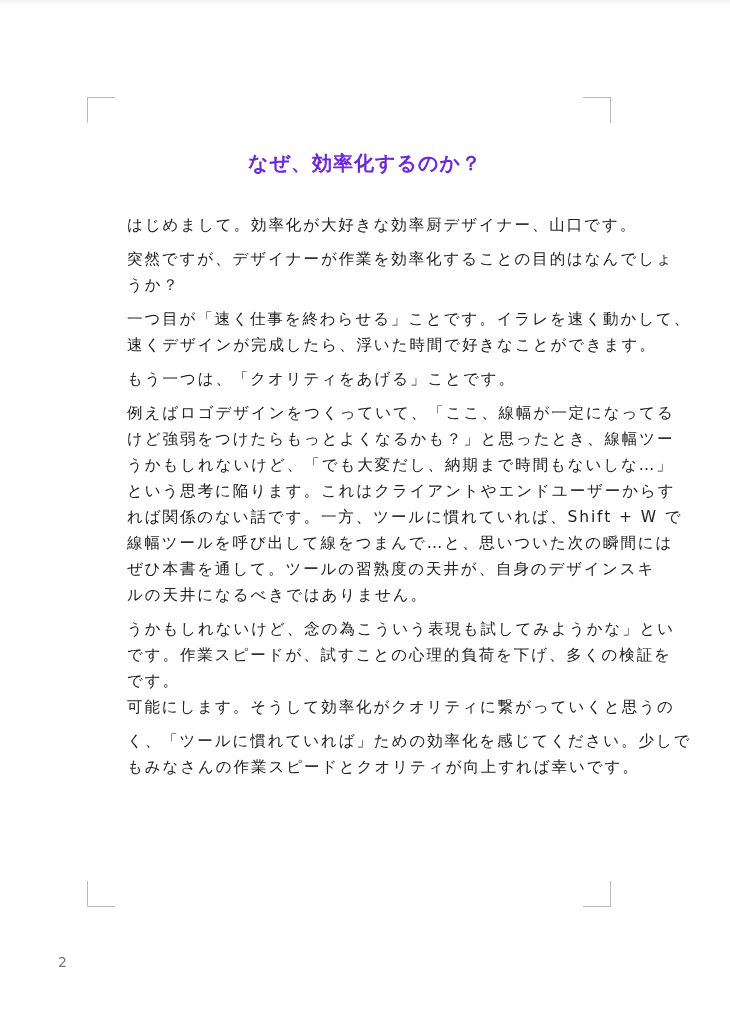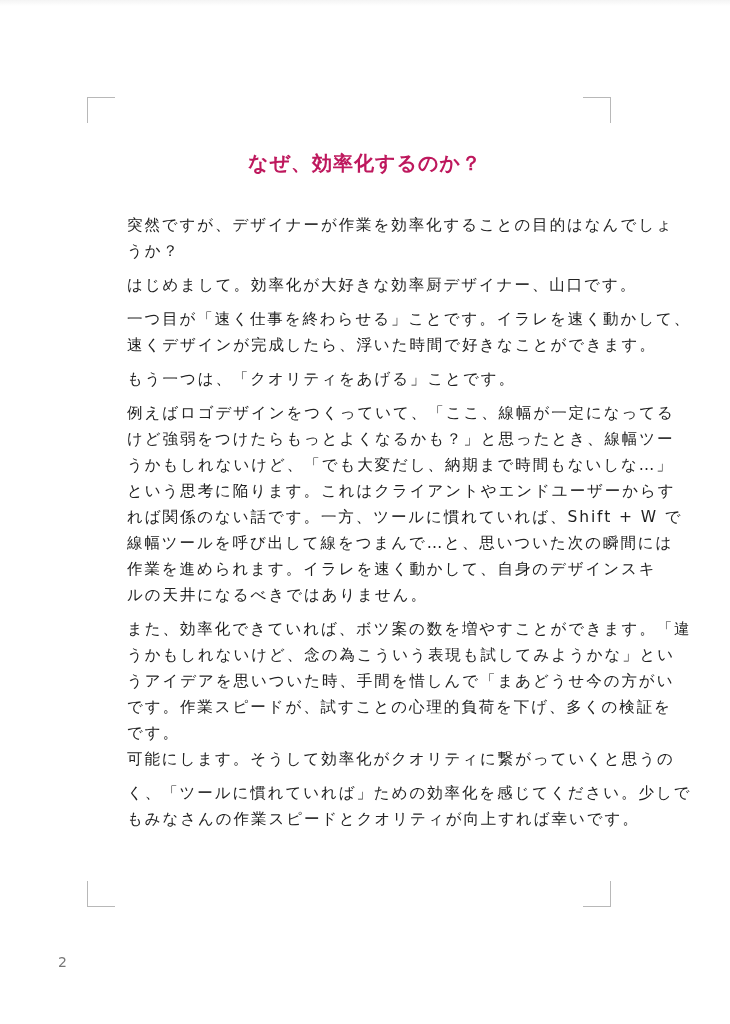--- a/index.html
+++ b/index.html
@@ -9,21 +9,21 @@
   }
   .top-edge { position: absolute; left: 0; top: 0; width: 730px; height: 6px;
     background: linear-gradient(#f4f4f4, #ffffff); }
   .crop { position: absolute; border-color: #b8b8b8; border-style: solid; border-width: 0; width: 27px; height: 25px; }
   .crop.tl { left: 87px; top: 97px; border-top-width: 1.5px; border-left-width: 1.5px; }
   .crop.tr { left: 583px; top: 97px; border-top-width: 1.5px; border-right-width: 1.5px; }
   .crop.bl { left: 87px; top: 881px; border-bottom-width: 1.5px; border-left-width: 1.5px; }
   .crop.br { left: 583px; top: 881px; border-bottom-width: 1.5px; border-right-width: 1.5px; }
   .title {
     position: absolute; left: 0; width: 730px; top: 150px; text-align: center;
-    font-size: 20px; font-weight: bold; letter-spacing: 1px; color: #be185d;
+    font-size: 20px; font-weight: bold; letter-spacing: 1px; color: #6d28d9;
   }
   .body { position: absolute; left: 127px; top: 212px; width: 460px; }
   .para { margin: 0 0 8px 0; }
   .line {
     display: block; height: 26px; line-height: 26px; font-size: 15.5px; white-space: nowrap;
     letter-spacing: 1.9px;
   }
   .page-number { position: absolute; left: 58px; top: 954px; font-size: 14px; color: #777777; }
 </style>
 </head>
@@ -33,47 +33,45 @@
 
 <div class="crop tl"></div>
 <div class="crop tr"></div>
 <div class="crop bl"></div>
 <div class="crop br"></div>
 
 <h1 class="title" style="margin:0;">なぜ、効率化するのか？</h1>
 
 <div class="body">
   <p class="para">
+    <span class="line">はじめまして。効率化が大好きな効率厨デザイナー、山口です。</span>
+  </p>
+  <p class="para">
     <span class="line">突然ですが、デザイナーが作業を効率化することの目的はなんでしょ</span>
     <span class="line">うか？</span>
-  </p>
-  <p class="para">
-    <span class="line">はじめまして。効率化が大好きな効率厨デザイナー、山口です。</span>
   </p>
   <p class="para">
     <span class="line">一つ目が「速く仕事を終わらせる」ことです。イラレを速く動かして、</span>
     <span class="line">速くデザインが完成したら、浮いた時間で好きなことができます。</span>
   </p>
   <p class="para">
     <span class="line">もう一つは、「クオリティをあげる」ことです。</span>
   </p>
   <p class="para">
     <span class="line">例えばロゴデザインをつくっていて、「ここ、線幅が一定になってる</span>
     <span class="line">けど強弱をつけたらもっとよくなるかも？」と思ったとき、線幅ツー</span>
     <span class="line">うかもしれないけど、「でも大変だし、納期まで時間もないしな…」</span>
     <span class="line">という思考に陥ります。これはクライアントやエンドユーザーからす</span>
     <span class="line">れば関係のない話です。一方、ツールに慣れていれば、Shift + W で</span>
     <span class="line">線幅ツールを呼び出して線をつまんで…と、思いついた次の瞬間には</span>
-    <span class="line">作業を進められます。イラレを速く動かして、自身のデザインスキ</span>
+    <span class="line">ぜひ本書を通して。ツールの習熟度の天井が、自身のデザインスキ</span>
     <span class="line">ルの天井になるべきではありません。</span>
   </p>
   <p class="para">
-    <span class="line">また、効率化できていれば、ボツ案の数を増やすことができます。「違</span>
     <span class="line">うかもしれないけど、念の為こういう表現も試してみようかな」とい</span>
-    <span class="line">うアイデアを思いついた時、手間を惜しんで「まあどうせ今の方がい</span>
     <span class="line">です。作業スピードが、試すことの心理的負荷を下げ、多くの検証を</span>
     <span class="line">です。</span>
     <span class="line">可能にします。そうして効率化がクオリティに繋がっていくと思うの</span>
   </p>
   <p class="para">
     <span class="line">く、「ツールに慣れていれば」ための効率化を感じてください。少しで</span>
     <span class="line">もみなさんの作業スピードとクオリティが向上すれば幸いです。</span>
   </p>
 </div>
 

